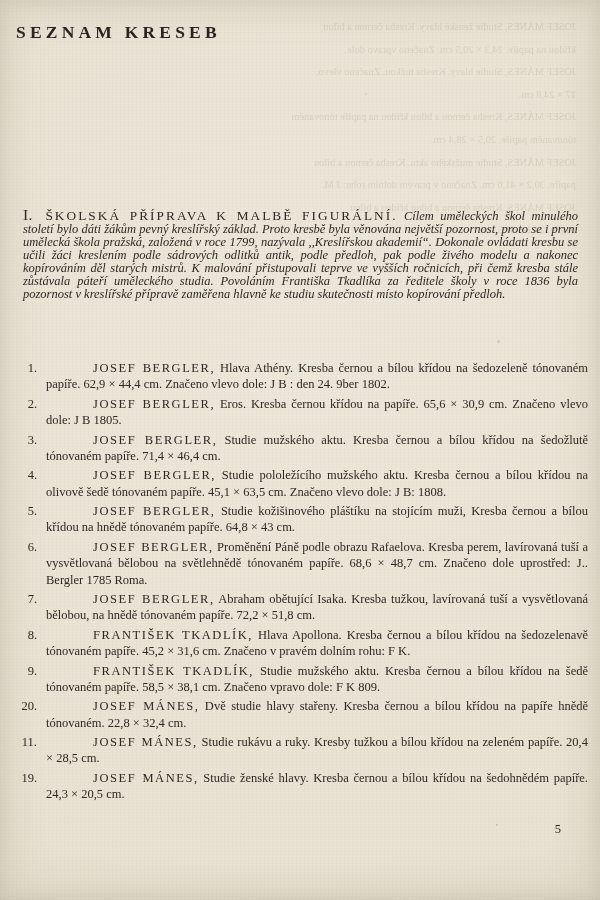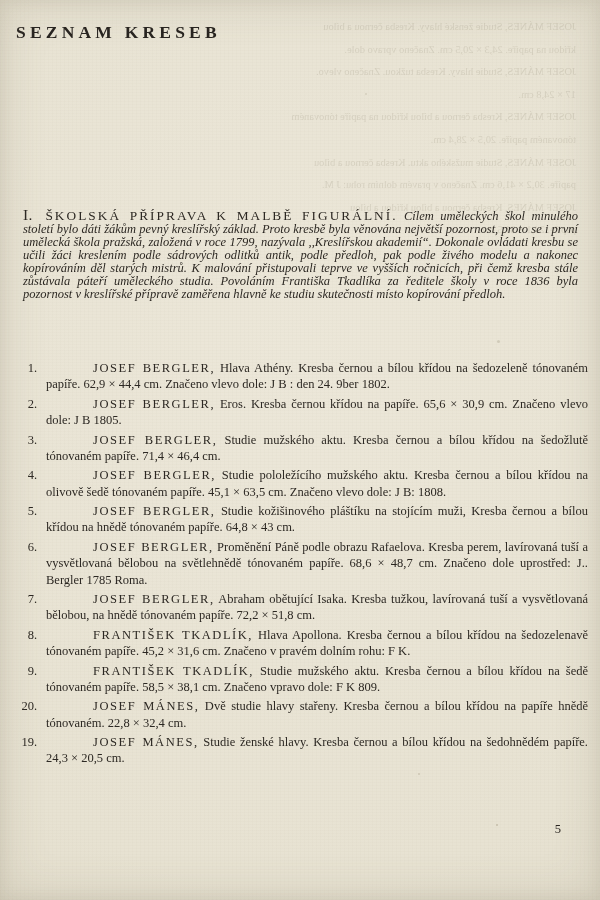--- a/index.html
+++ b/index.html
@@ -182,20 +182,21 @@
     <li><span class="num">1.</span><span class="artist">JOSEF BERGLER,</span><span> Hlava Athény. Kresba černou a bílou křídou na šedozeleně tónovaném papíře. 62,9 × 44,4 cm. Značeno vlevo dole: J B : den 24. 9ber 1802.</span></li>
     <li><span class="num">2.</span><span class="artist">JOSEF BERGLER,</span><span> Eros. Kresba černou křídou na papíře. 65,6 × 30,9 cm. Značeno vlevo dole: J B 1805.</span></li>
     <li><span class="num">3.</span><span class="artist">JOSEF BERGLER,</span><span> Studie mužského aktu. Kresba černou a bílou křídou na šedožlutě tónovaném papíře. 71,4 × 46,4 cm.</span></li>
     <li><span class="num">4.</span><span class="artist">JOSEF BERGLER,</span><span> Studie pololežícího mužského aktu. Kresba černou a bílou křídou na olivově šedě tónovaném papíře. 45,1 × 63,5 cm. Značeno vlevo dole: J B: 1808.</span></li>
     <li><span class="num">5.</span><span class="artist">JOSEF BERGLER,</span><span> Studie kožišinového pláštíku na stojícím muži, Kresba černou a bílou křídou na hnědě tónovaném papíře. 64,8 × 43 cm.</span></li>
     <li><span class="num">6.</span><span class="artist">JOSEF BERGLER,</span><span> Proměnění Páně podle obrazu Rafaelova. Kresba perem, lavírovaná tuší a vysvětlovaná bělobou na světlehnědě tónovaném papíře. 68,6 × 48,7 cm. Značeno dole uprostřed: J.. Bergler 1785 Roma.</span></li>
     <li><span class="num">7.</span><span class="artist">JOSEF BERGLER,</span><span> Abraham obětující Isaka. Kresba tužkou, lavírovaná tuší a vysvětlovaná bělobou, na hnědě tónovaném papíře. 72,2 × 51,8 cm.</span></li>
     <li><span class="num">8.</span><span class="artist">FRANTIŠEK TKADLÍK,</span><span> Hlava Apollona. Kresba černou a bílou křídou na šedozelenavě tónovaném papíře. 45,2 × 31,6 cm. Značeno v pravém dolním rohu: F K.</span></li>
     <li><span class="num">9.</span><span class="artist">FRANTIŠEK TKADLÍK,</span><span> Studie mužského aktu. Kresba černou a bílou křídou na šedě tónovaném papíře. 58,5 × 38,1 cm. Značeno vpravo dole: F K 809.</span></li>
     <li><span class="num">20.</span><span class="artist">JOSEF MÁNES,</span><span> Dvě studie hlavy stařeny. Kresba černou a bílou křídou na papíře hnědě tónovaném. 22,8 × 32,4 cm.</span></li>
+    <li><span class="num">11.</span><span class="artist">JOSEF MÁNES,</span><span> Studie rukávu a ruky. Kresby tužkou a bílou křídou na zeleném papíře. 20,4 × 28,5 cm.</span></li>
     <li><span class="num">19.</span><span class="artist">JOSEF MÁNES,</span><span> Studie ženské hlavy. Kresba černou a bílou křídou na šedohnědém papíře. 24,3 × 20,5 cm.</span></li>
   </ol>
 
   <div class="folio">5</div>
 
   <div class="speck" style="left:496px;top:824px;width:2px;height:2px;opacity:.5;"></div>
   <div class="speck" style="left:418px;top:773px;width:2px;height:2px;opacity:.4;"></div>
   <div class="speck" style="left:497px;top:340px;width:3px;height:3px;opacity:.35;"></div>
   <div class="speck" style="left:365px;top:93px;width:2px;height:2px;opacity:.3;"></div>
 </div>

